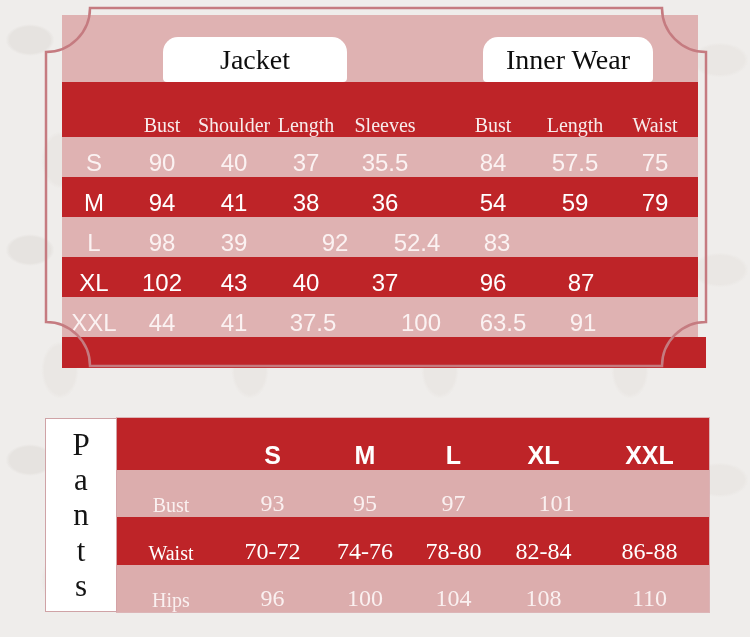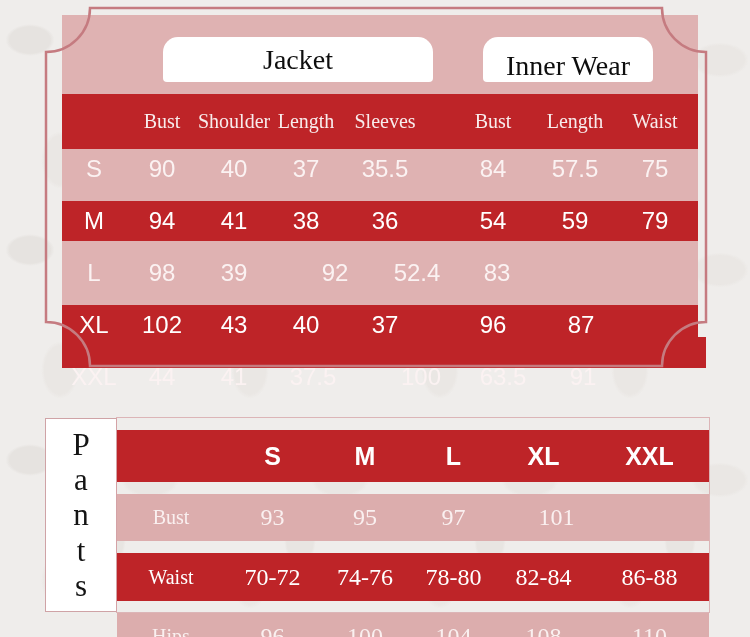--- a/index.html
+++ b/index.html
@@ -24,24 +24,24 @@
   .panel-top {
     position: absolute; left: 62px; top: 15px; width: 636px; height: 353px;
     background: #dfb2b2; z-index: 1;
   }
   .tab {
     position: absolute; bottom: 286px; height: 45px; background: #ffffff;
     border-radius: 15px 15px 4px 4px;
     display: flex; align-items: center; justify-content: center;
     font-family: "Liberation Serif", serif; font-size: 28px; color: #0e0e0e;
   }
-  .tab-jacket { left: 101px; width: 270px; margin-top: 23px; }
-  .tab-inner  { left: 421px; width: 170px; align-items: flex-end; }
-
-  .trow { display: flex; align-items: center; width: 100%; margin-top: 12px; }
+  .tab-jacket { left: 101px; width: 184px; margin-top: 23px; }
+  .tab-inner  { left: 421px; width: 170px; }
+
+  .trow { display: flex; align-items: flex-end; width: 100%; }
   .thead {
     position: absolute; top: 67px; left: 0; right: -4px; height: 55px;
     background: #be2428; color: #f8ecec;
     font-family: "Liberation Serif", serif; font-size: 20px;
   }
   .trows { position: absolute; top: 122px; left: 0; right: 0; }
   .drow { height: 40px; font-size: 24px; }
   .pinkrow { background: transparent; color: #fbf2f2; }
   .redrow  { background: #be2428; color: #ffffff; margin-right: -4px; }
   .tfoot {

